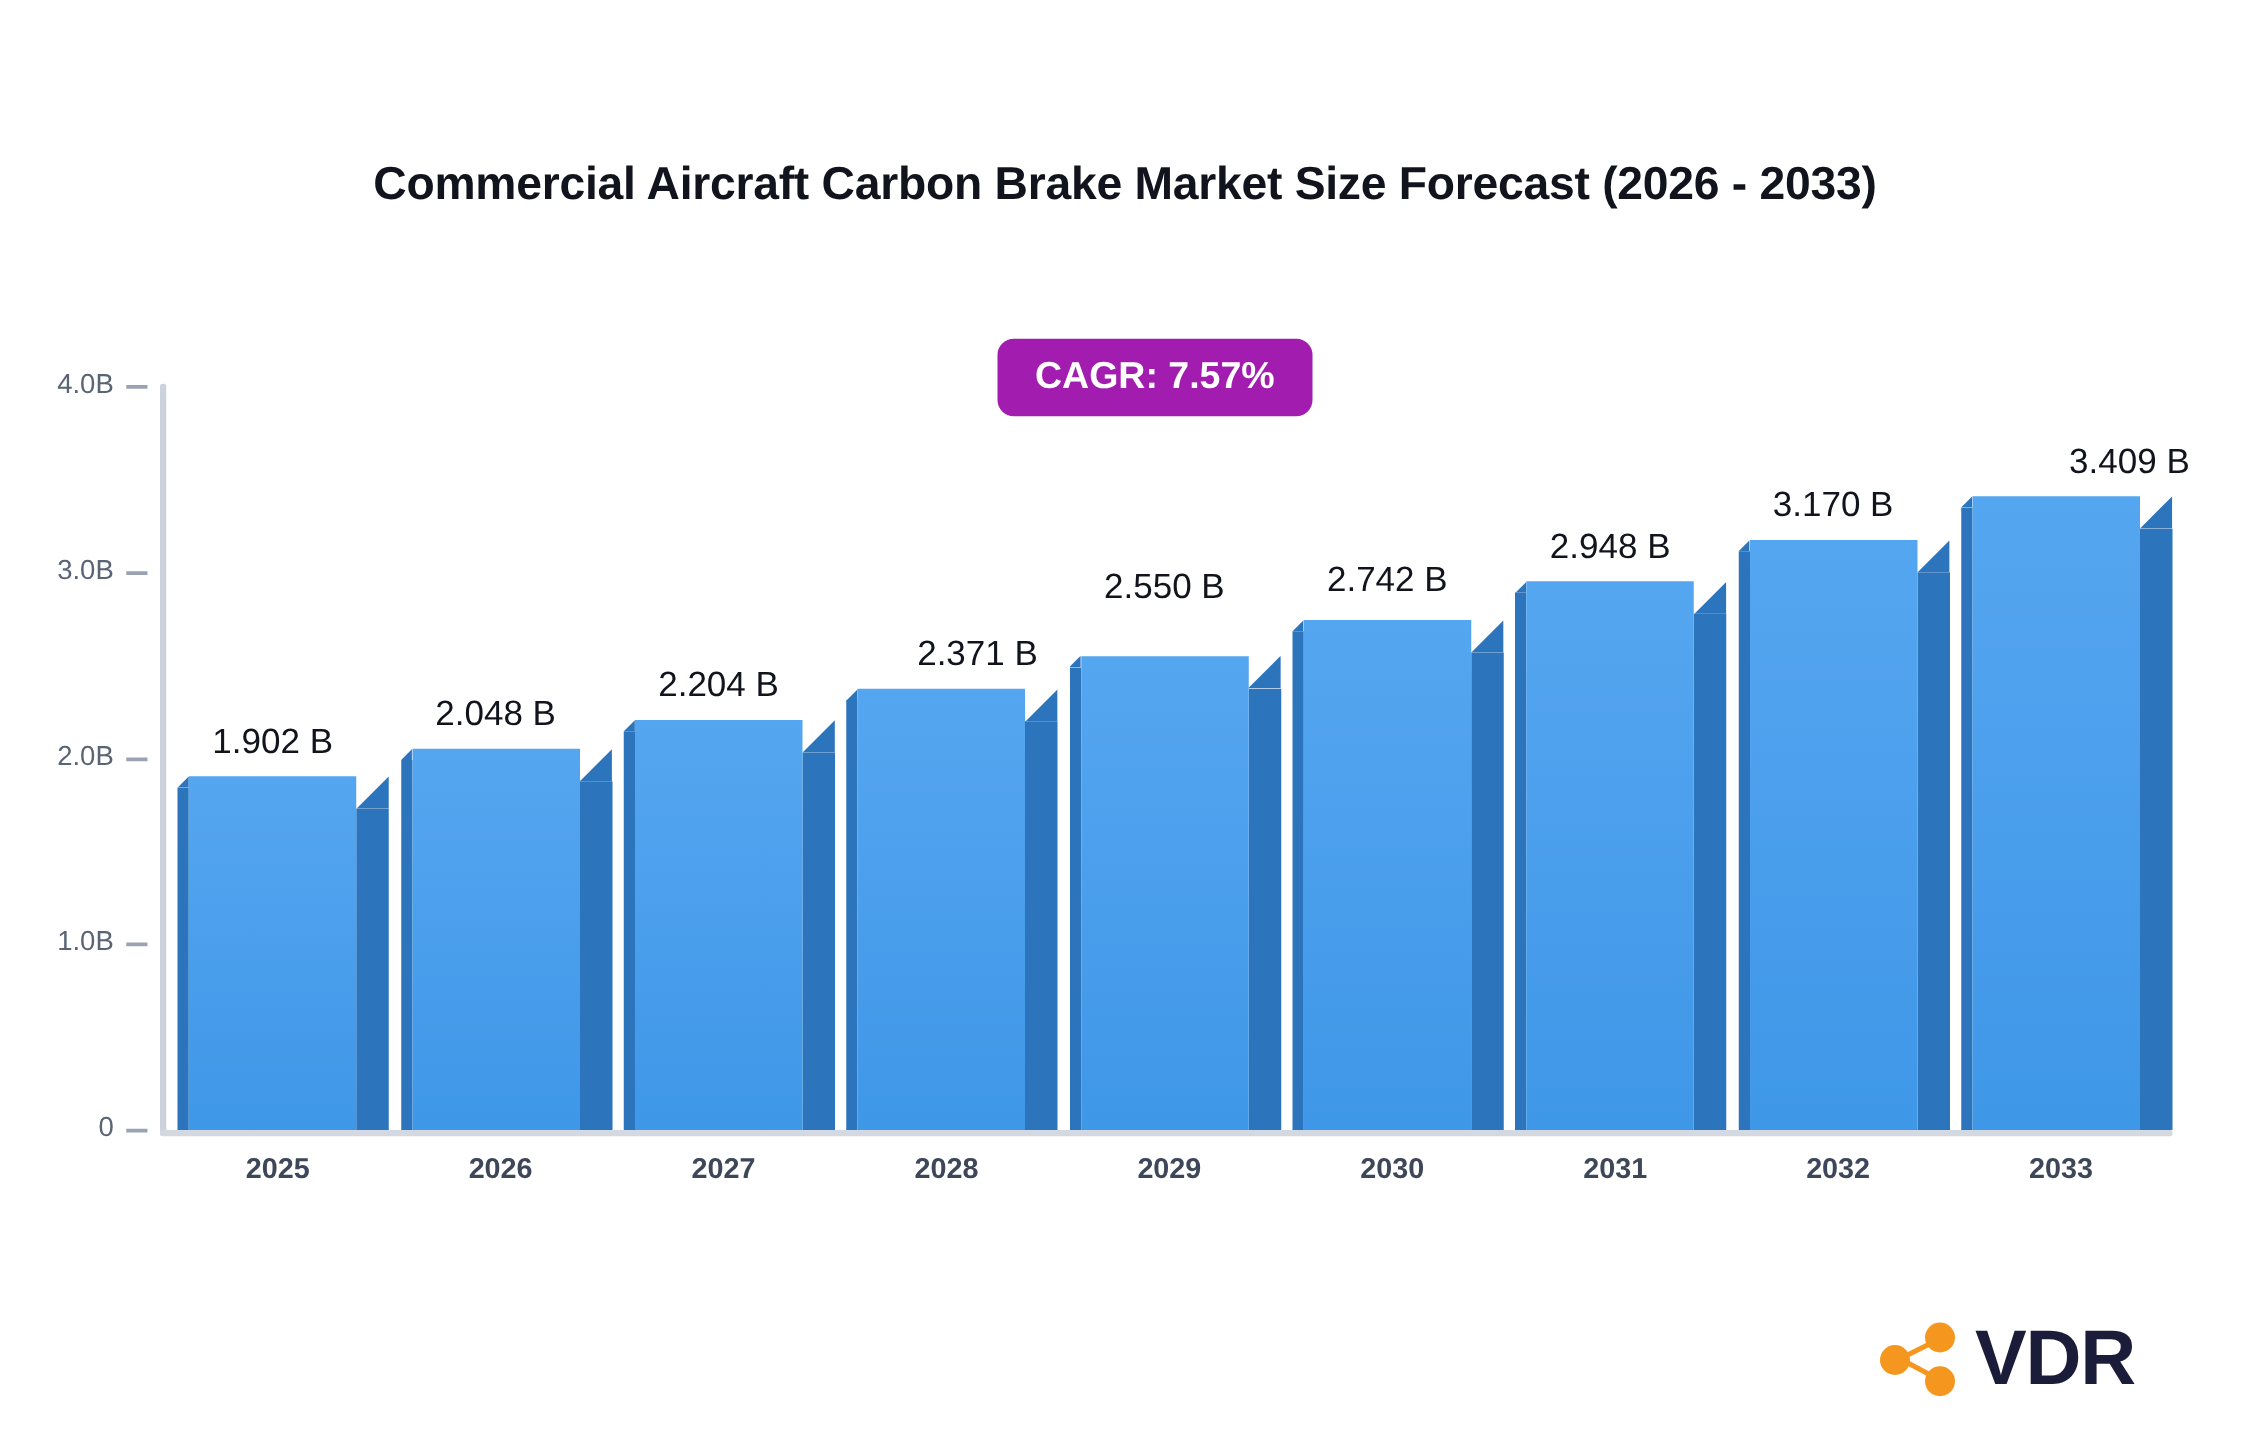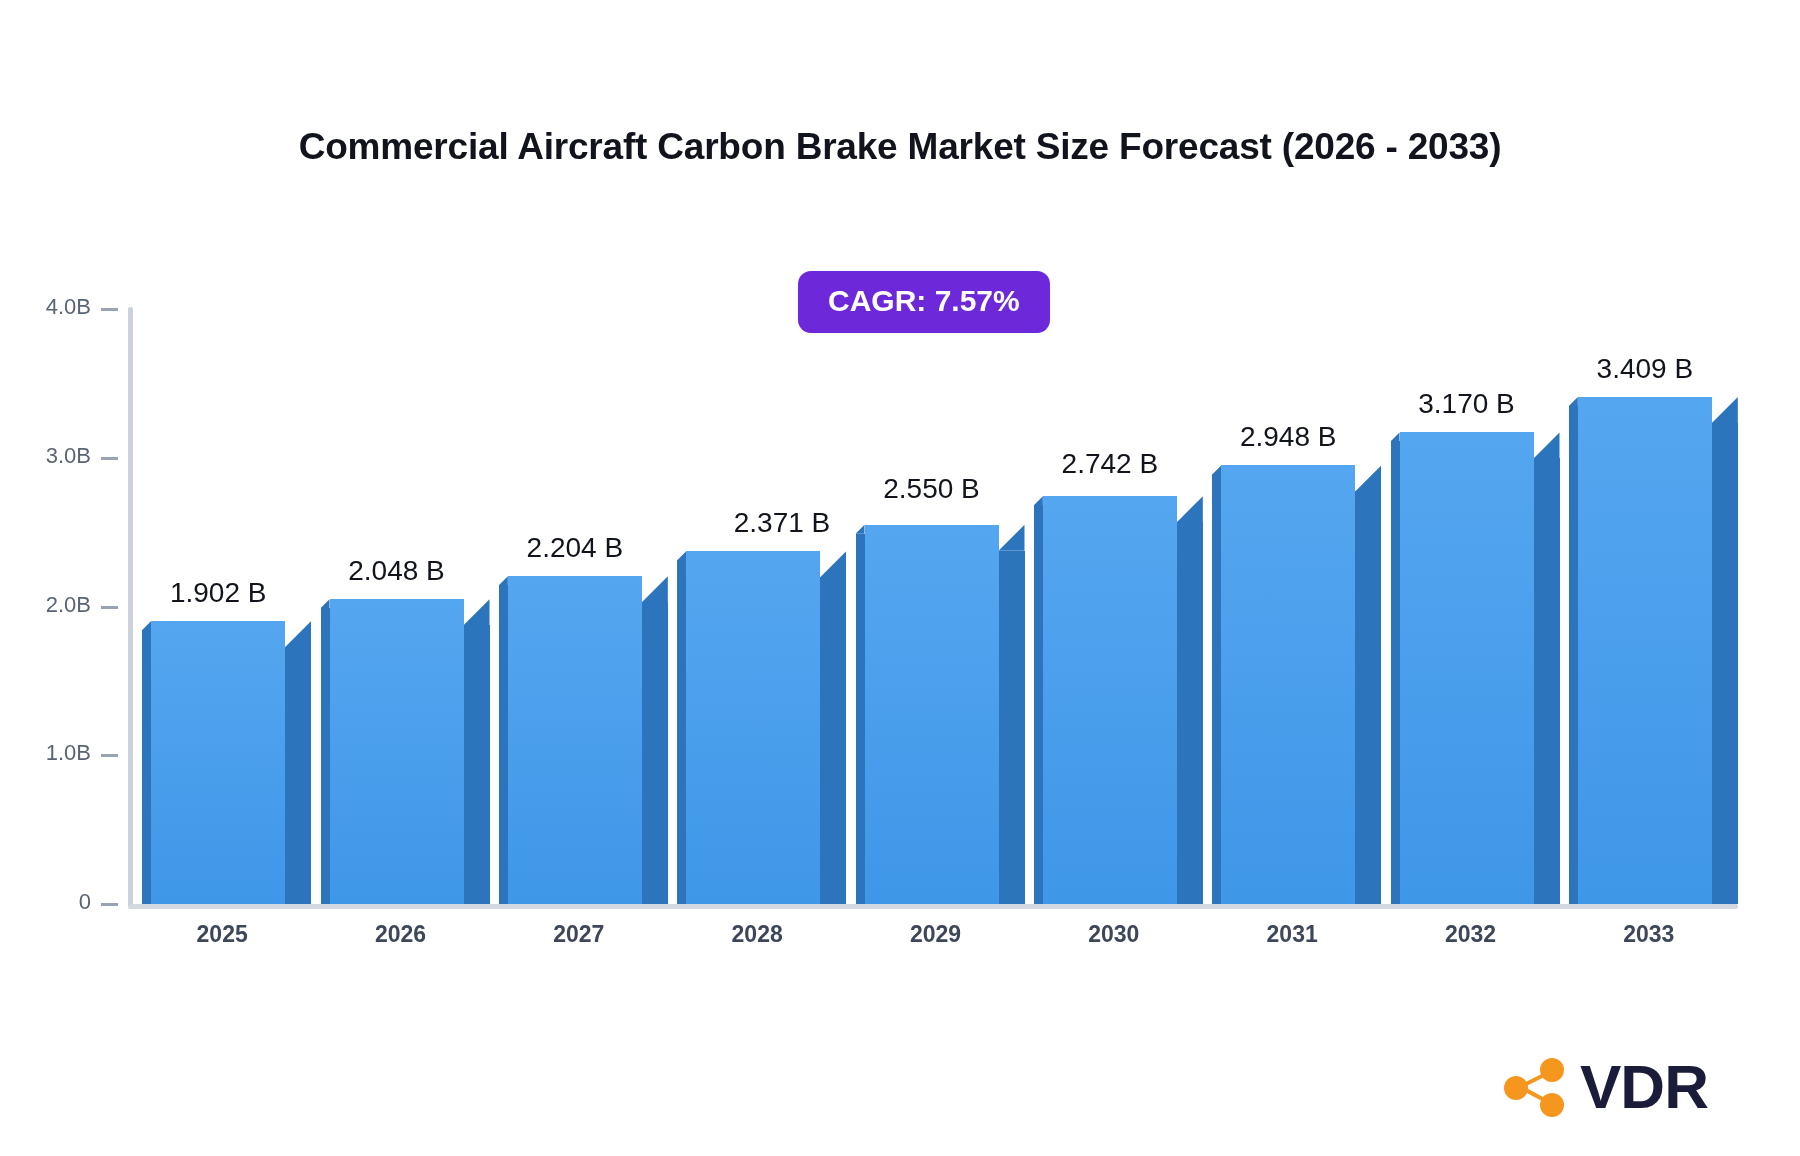--- a/index.html
+++ b/index.html
@@ -45,21 +45,21 @@
     font-weight: bold;
     color: #3e4759;
   }
 
   
   #cagr-badge {
     position: absolute;
     left: 798px;
     top: 255px;
     padding: 13px 30px 15px 30px;
-    background: #6d28d9;
+    background: #a21caf;
     border-radius: 13px;
     color: #ffffff;
     font-size: 30px;
     font-weight: bold;
     letter-spacing: 0px;
     white-space: nowrap;
   }
 
   
   
@@ -240,21 +240,21 @@
           <div class="bar-front" style="height: 352.686px;"></div>
         </div>
         <div class="bar-value" style="left: 675px; width: 214px; top: 491.314px;">2.371 B</div>
         <div class="bar-group" style="left: 864.5px; top: 508.688px; width: 134px; height: 379.312px;">
           <div class="bar-left-top" style="top: 0px;"></div>
           <div class="bar-left-edge" style="height: 370.312px;"></div>
           <div class="bar-side-top" style="top: 0px;"></div>
           <div class="bar-side" style="height: 353.312px;"></div>
           <div class="bar-front" style="height: 379.312px;"></div>
         </div>
-        <div class="bar-value" style="left: 824.5px; width: 214px; top: 457px; text-align: center;">2.550 B</div>
+        <div class="bar-value" style="left: 824.5px; width: 214px; top: 437px; text-align: center;">2.550 B</div>
         <div class="bar-group" style="left: 1042.83px; top: 480.127px; width: 134px; height: 407.873px;">
           <div class="bar-left-top" style="top: 0px;"></div>
           <div class="bar-left-edge" style="height: 398.873px;"></div>
           <div class="bar-side-top" style="top: 0px;"></div>
           <div class="bar-side" style="height: 381.873px;"></div>
           <div class="bar-front" style="height: 407.873px;"></div>
         </div>
         <div class="bar-value" style="left: 1002.83px; width: 214px; top: 432px;">2.742 B</div>
         <div class="bar-group" style="left: 1221.17px; top: 449.485px; width: 134px; height: 438.515px;">
           <div class="bar-left-top" style="top: 0px;"></div>
@@ -272,21 +272,21 @@
           <div class="bar-front" style="height: 471.537px;"></div>
         </div>
         <div class="bar-value" style="left: 1359.5px; width: 214px; top: 372.462px;">3.170 B</div>
         <div class="bar-group" style="left: 1577.83px; top: 380.911px; width: 134px; height: 507.089px;">
           <div class="bar-left-top" style="top: 0px;"></div>
           <div class="bar-left-edge" style="height: 498.089px;"></div>
           <div class="bar-side-top" style="top: 0px;"></div>
           <div class="bar-side" style="height: 481.089px;"></div>
           <div class="bar-front" style="height: 507.089px;"></div>
         </div>
-        <div class="bar-value" style="left: 1537.83px; width: 214px; top: 336.911px;">3.409 B</div>
+        <div class="bar-value" style="left: 1537.83px; width: 214px; top: 336.911px; text-align: right;">3.409 B</div>
       </div>
     <div id="x-labels">
         <div class="x-label" style="left: 133px; width: 178.333px;">2025</div>
         <div class="x-label" style="left: 311.333px; width: 178.333px;">2026</div>
         <div class="x-label" style="left: 489.667px; width: 178.333px;">2027</div>
         <div class="x-label" style="left: 668px; width: 178.333px;">2028</div>
         <div class="x-label" style="left: 846.333px; width: 178.333px;">2029</div>
         <div class="x-label" style="left: 1024.67px; width: 178.333px;">2030</div>
         <div class="x-label" style="left: 1203px; width: 178.333px;">2031</div>
         <div class="x-label" style="left: 1381.33px; width: 178.333px;">2032</div>

